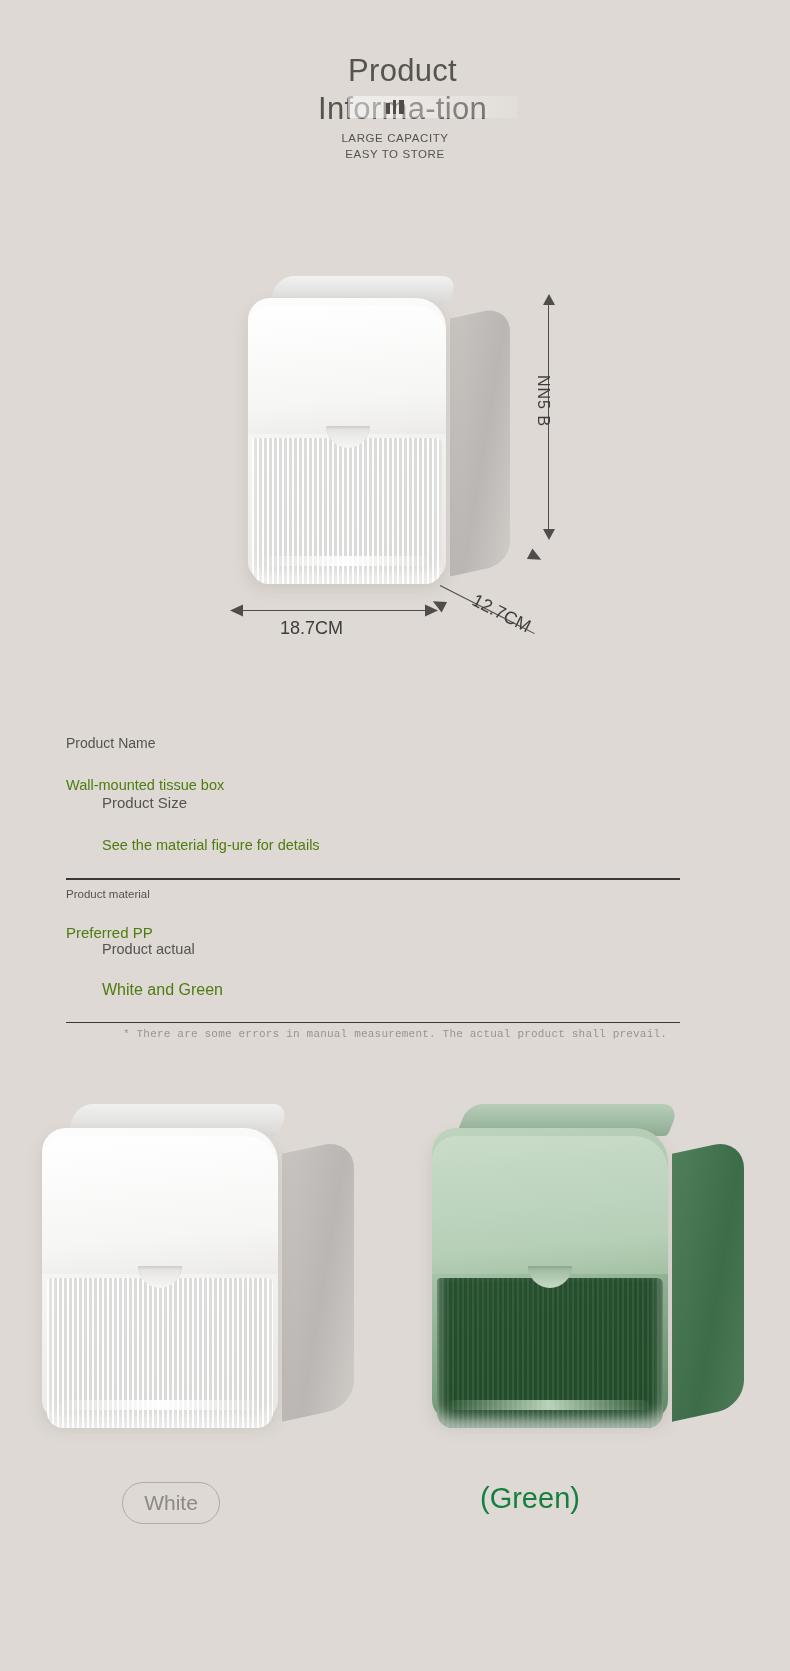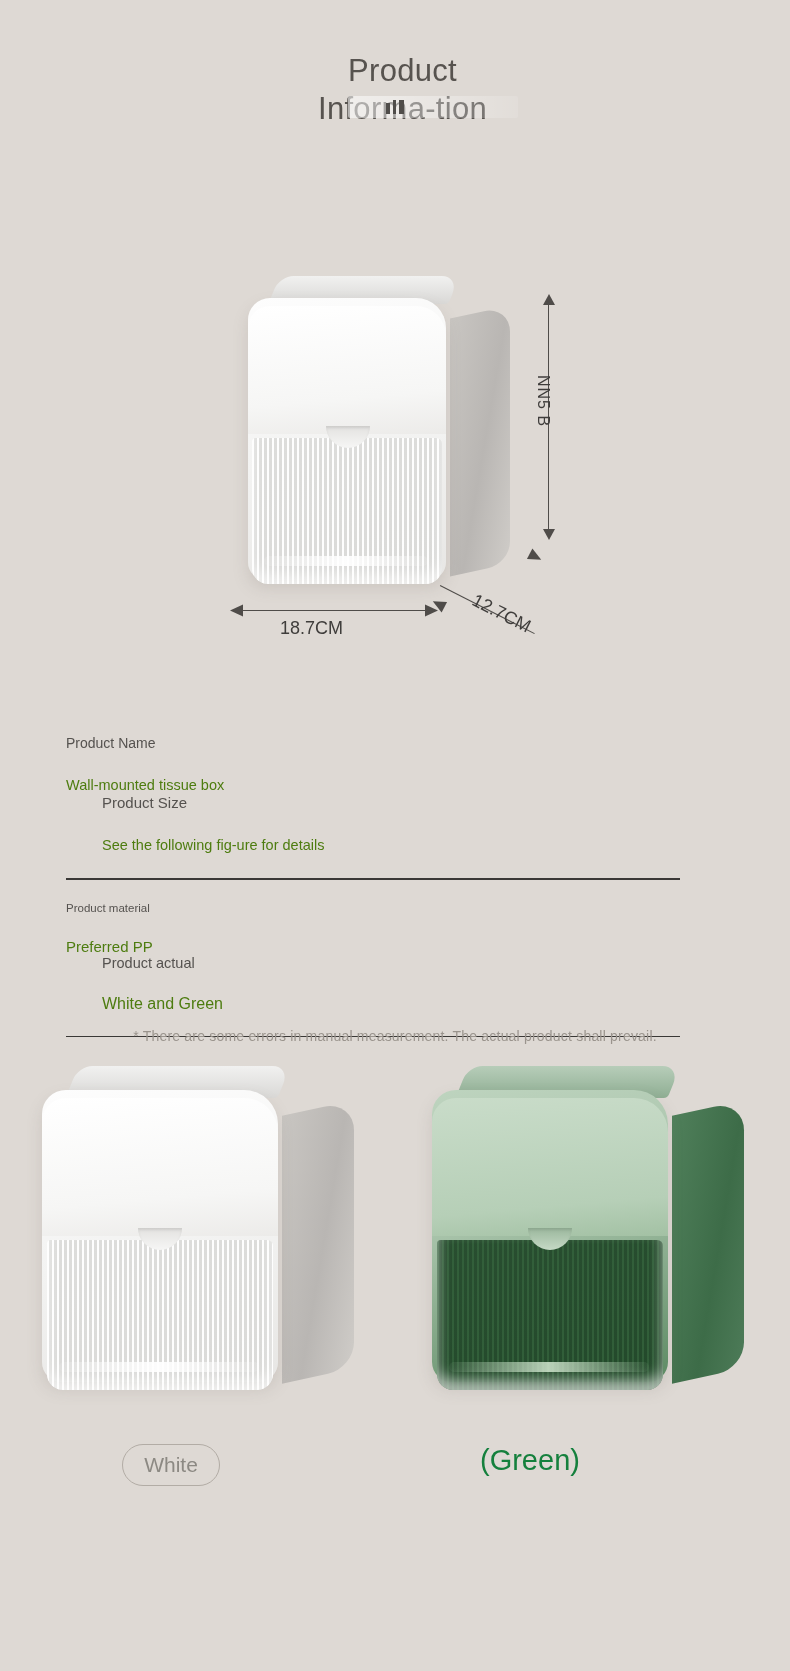--- a/index.html
+++ b/index.html
@@ -284,49 +284,50 @@
     font-size: 14.5px;
     color: #4d7c0f;
     line-height: 17px;
   }
   .spec-label.big { font-size: 15px; }
   .rule {
     height: 1.6px;
     background: #3a3836;
     margin-top: 24px;
   }
-  .row2 { margin-top: 22px; }
+  .row2 { margin-top: 8px; }
   .row2 .spec-label { font-size: 11.5px; margin-bottom: 24px; }
   .row2 .spec-col.right .spec-label { font-size: 14.5px; }
   .row2 .spec-value { font-size: 15px; }
   .row2 .spec-col.right .spec-value { font-size: 16px; }
   .smudge {
     position: absolute;
     left: 44px;
     top: 214px;
     width: 96px;
     height: 14px;
     background: linear-gradient(90deg, rgba(222,217,212,0.1), rgba(222,217,212,0.95));
   }
 
   .disclaimer {
     position: absolute;
     top: 1028px;
     left: 0;
     width: 790px;
     text-align: center;
-    font-size: 14px;
+    font-size: 11px;
     color: #9a948d;
     letter-spacing: 0.2px;
+    font-family: Liberation Mono, monospace;
   }
 
   
   .variants {
     position: absolute;
-    top: 1072px;
+    top: 1110px;
     left: 0;
     width: 654px;
     height: 440px;
   }
   .variant-white { left: 42px; top: 10px; }
   .variant-green { left: 432px; top: 10px; }
 
   .variant-box {
     position: absolute;
     width: 250px;
@@ -398,20 +399,24 @@
     <div class="title-underlay"></div>
     <div class="title">Product Informa-tion</div>
   </div>
 
   <div class="bars">
     <i></i>
       <i></i>
       <i></i>
   </div>
 
+  <div class="subtitle">
+    <div>LARGE CAPACITY</div>
+    <div>EASY TO STORE</div>
+  </div>
 
   <div class="hero">
 
     <div class="box hero-box">
       <div class="side"></div>
       <div class="topface"></div>
       <div class="front">
         <div class="lid"></div>
         <div class="drawer"></div>
         <div class="handle"></div>
@@ -448,21 +453,21 @@
 
   <div class="specs">
 
     <div class="spec-row">
       <div class="spec-col">
         <div class="spec-label">Product Name</div>
         <div class="spec-value">Wall-mounted tissue box</div>
       </div>
       <div class="spec-col right">
         <div class="spec-label big">Product Size</div>
-        <div class="spec-value">See the following fig-ure for details</div>
+        <div class="spec-value">See the material fig-ure for details</div>
       </div>
     </div>
 
     <div class="rule"></div>
 
     <div class="spec-row row2">
       <div class="spec-col">
         <div class="spec-label">Product material</div>
         <div class="spec-value">Preferred PP</div>
       </div>

